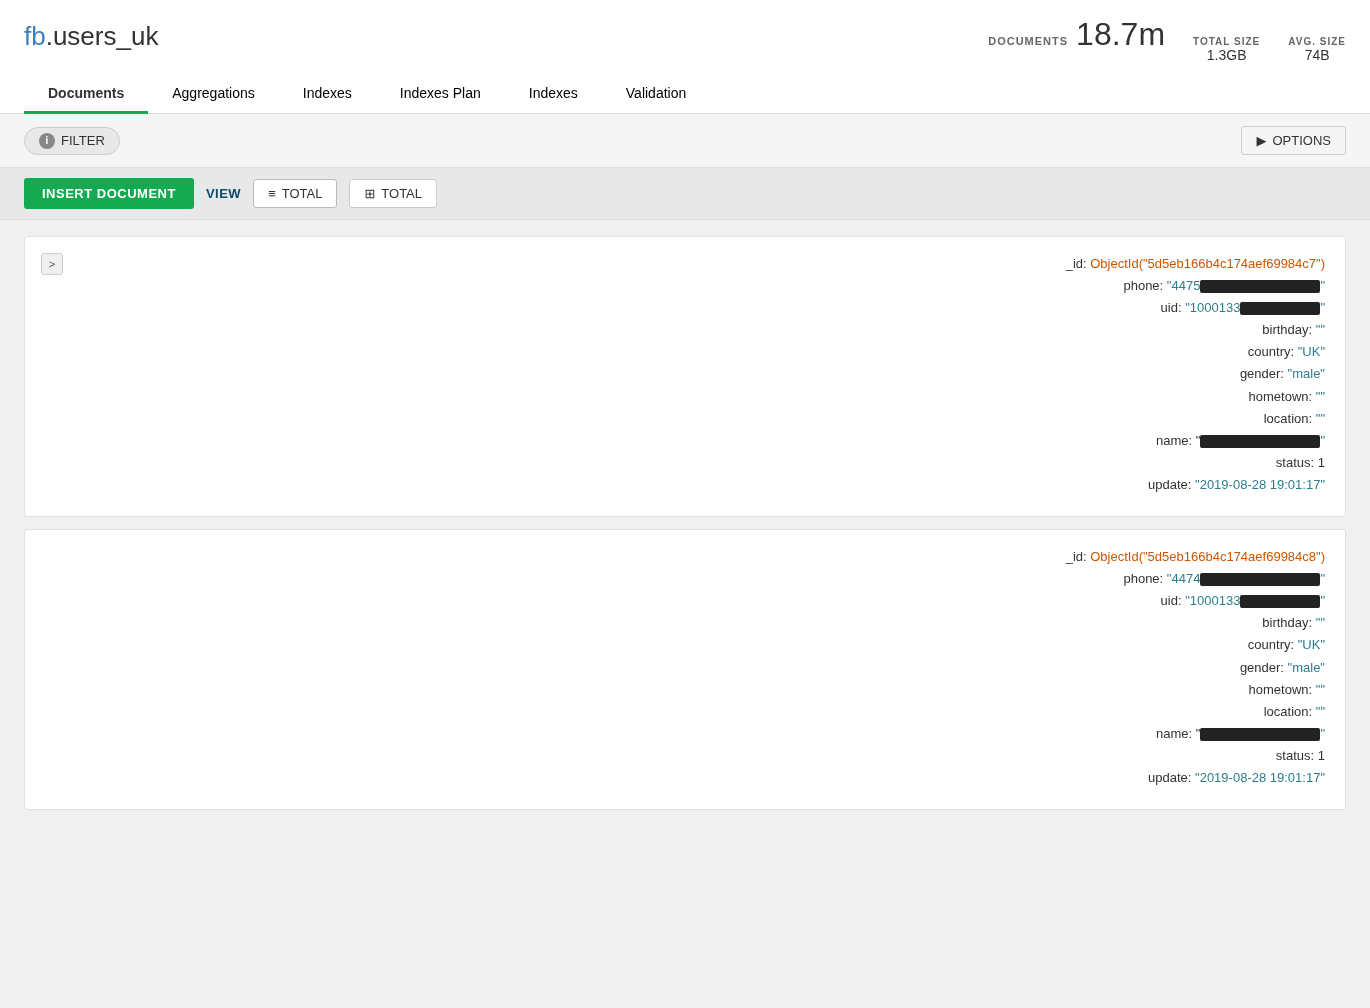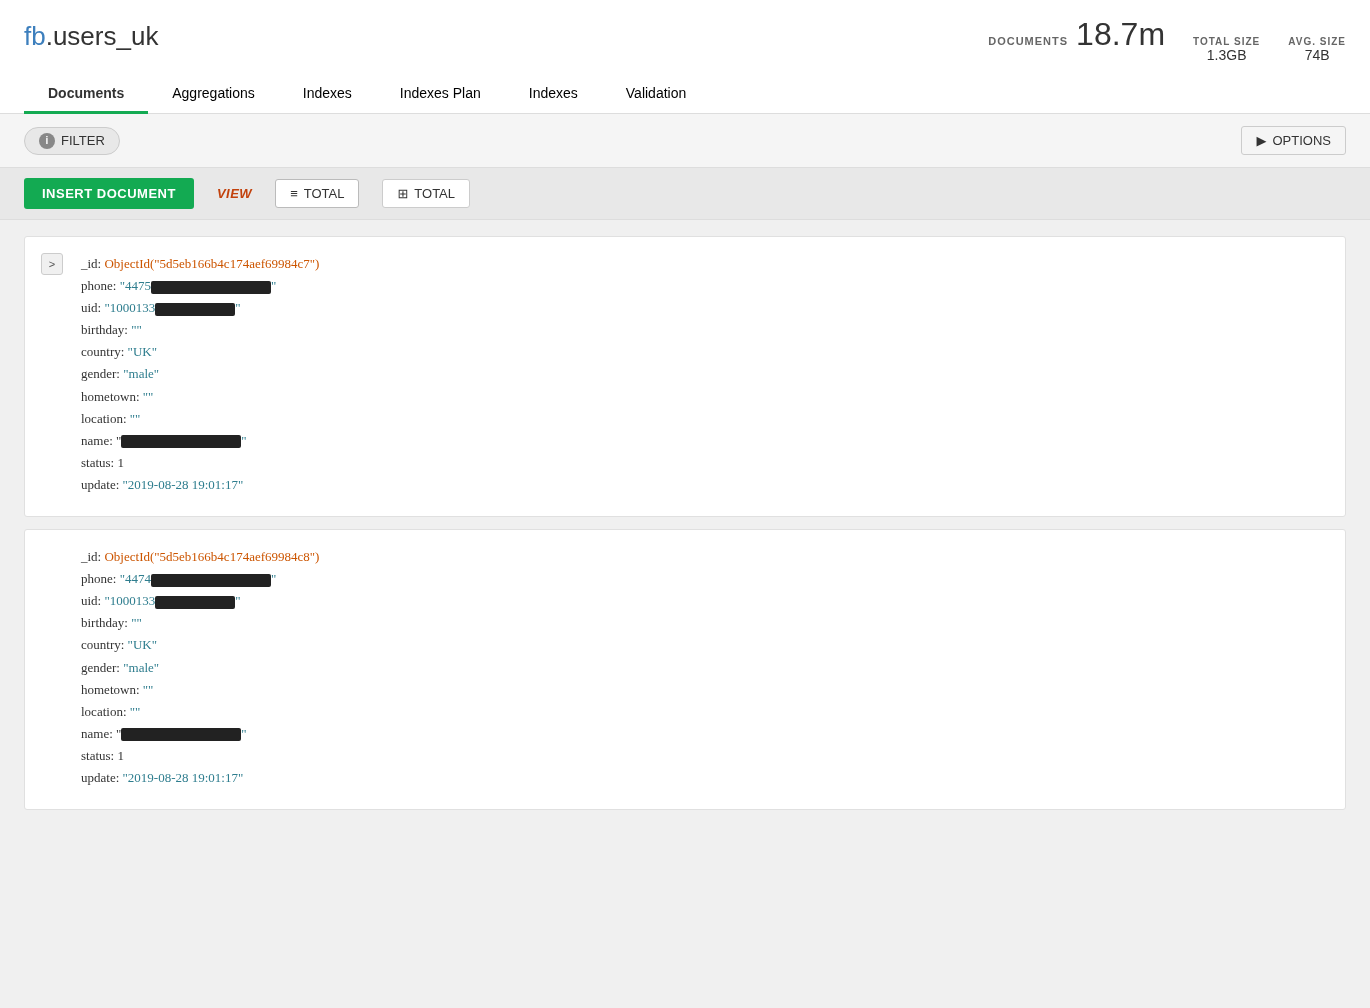--- a/index.html
+++ b/index.html
@@ -155,42 +155,41 @@
       align-items: center;
       gap: 6px;
       color: #333;
     }
 
     .toolbar {
       background: #e8e8e8;
       padding: 10px 24px;
       display: flex;
       align-items: center;
-      gap: 23px;
+      gap: 12px;
       border-bottom: 1px solid #ddd;
     }
 
     .insert-btn {
       background: #13aa52;
       color: white;
       border: none;
       border-radius: 3px;
       padding: 8px 18px;
       font-size: 13px;
       font-weight: 700;
       cursor: pointer;
       letter-spacing: 0.5px;
     }
 
     .view-label {
       font-size: 13px;
-      color: #c2410c;
+      color: #0c4a6e;
       font-weight: 600;
       letter-spacing: 0.5px;
-      font-style: italic;
     }
 
     .view-btn {
       background: #fff;
       border: 1px solid #ccc;
       border-radius: 3px;
       padding: 6px 14px;
       font-size: 13px;
       cursor: pointer;
       display: flex;
@@ -230,23 +229,24 @@
       cursor: pointer;
       display: flex;
       align-items: center;
       justify-content: center;
       font-size: 11px;
       color: #555;
     }
 
     .doc-content {
       margin-left: 36px;
-      font-family: Liberation Serif, serif;
+      font-family: Liberation Sans, sans-serif;
       font-size: 13px;
       line-height: 1.7;
+      text-align: right;
     }
 
     .field-name {
       color: #333;
       font-weight: 500;
     }
 
     .field-value-orange {
       color: #cc5500;
     }

